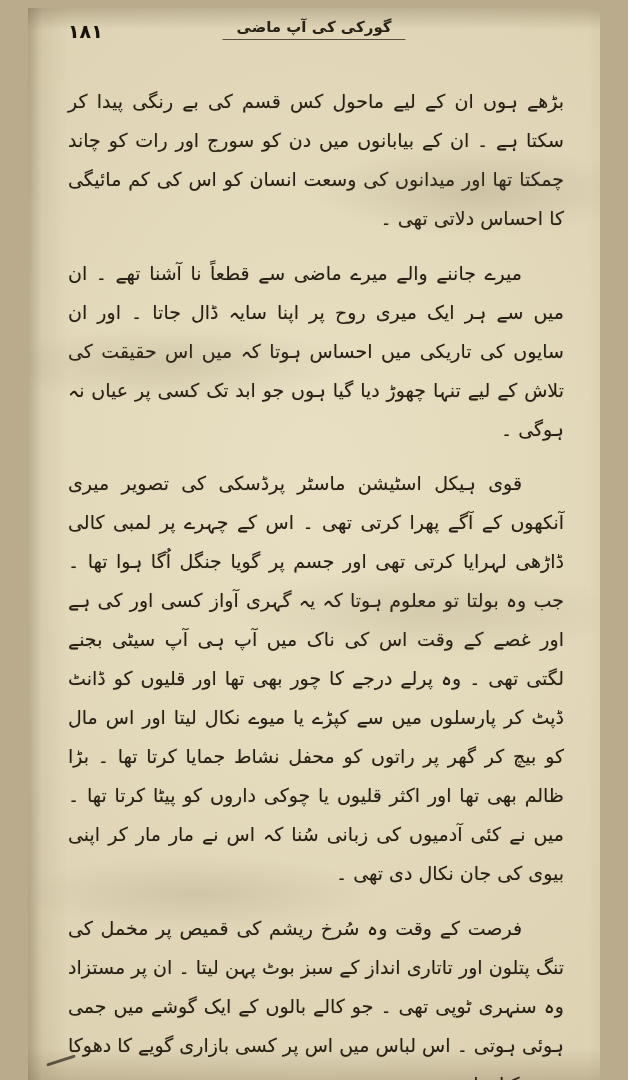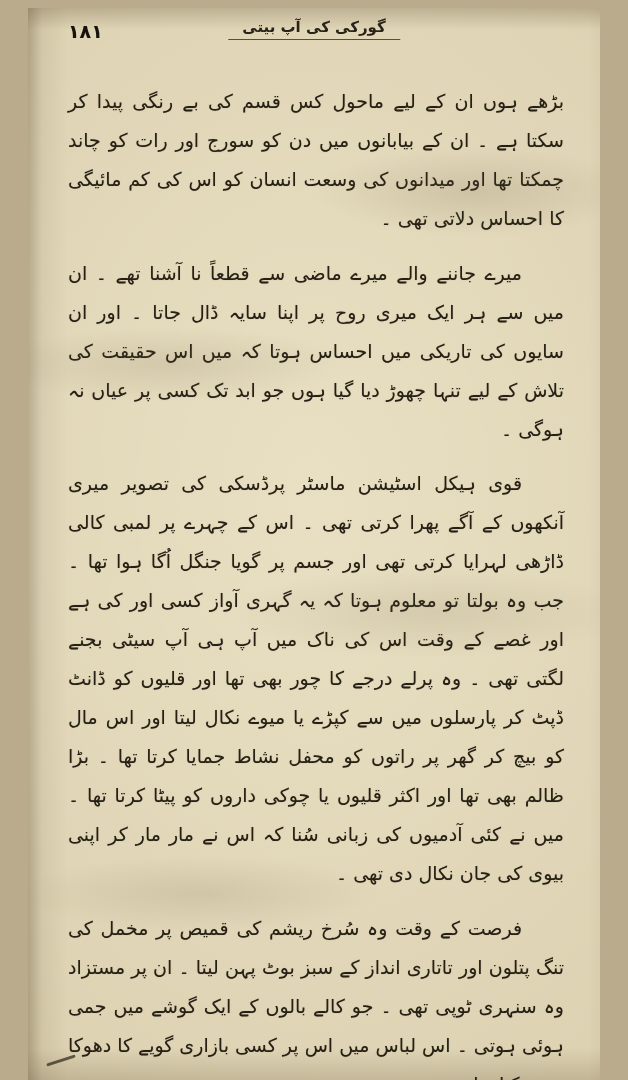--- a/index.html
+++ b/index.html
@@ -101,21 +101,21 @@
 </head>
 <body>
 
 <div class="page">
   <div class="ghosting"></div>
   <div class="corner-mark"></div>
   <div class="bottom-mark"></div>
 
   <div class="header">
     <span class="page-number">۱۸۱</span>
-    <span class="header-title">گورکی کی آپ بیتی</span>
+    <span class="header-title">گورکی کی آپ ماضی</span>
   </div>
 
   <div class="body-text">
       <p class="para">بڑھے ہوں ان کے لیے ماحول کس قسم کی بے رنگی پیدا کر سکتا ہے ۔ ان کے بیابانوں میں دن کو سورج اور رات کو چاند چمکتا تھا اور میدانوں کی وسعت انسان کو اس کی کم مائیگی کا احساس دلاتی تھی ۔</p>
       <p class="para">میرے جاننے والے میرے ماضی سے قطعاً نا آشنا تھے ۔ ان میں سے ہر ایک میری روح پر اپنا سایہ ڈال جاتا ۔ اور ان سایوں کی تاریکی میں احساس ہوتا کہ میں اس حقیقت کی تلاش کے لیے تنہا چھوڑ دیا گیا ہوں جو ابد تک کسی پر عیاں نہ ہوگی ۔</p>
       <p class="para">قوی ہیکل اسٹیشن ماسٹر پرڈسکی کی تصویر میری آنکھوں کے آگے پھرا کرتی تھی ۔ اس کے چہرے پر لمبی کالی ڈاڑھی لہرایا کرتی تھی اور جسم پر گویا جنگل اُگا ہوا تھا ۔ جب وہ بولتا تو معلوم ہوتا کہ یہ گہری آواز کسی اور کی ہے اور غصے کے وقت اس کی ناک میں آپ ہی آپ سیٹی بجنے لگتی تھی ۔ وہ پرلے درجے کا چور بھی تھا اور قلیوں کو ڈانٹ ڈپٹ کر پارسلوں میں سے کپڑے یا میوے نکال لیتا اور اس مال کو بیچ کر گھر پر راتوں کو محفل نشاط جمایا کرتا تھا ۔ بڑا ظالم بھی تھا اور اکثر قلیوں یا چوکی داروں کو پیٹا کرتا تھا ۔ میں نے کئی آدمیوں کی زبانی سُنا کہ اس نے مار مار کر اپنی بیوی کی جان نکال دی تھی ۔</p>
       <p class="para">فرصت کے وقت وہ سُرخ ریشم کی قمیص پر مخمل کی تنگ پتلون اور تاتاری انداز کے سبز بوٹ پہن لیتا ۔ ان پر مستزاد وہ سنہری ٹوپی تھی ۔ جو کالے بالوں کے ایک گوشے میں جمی ہوئی ہوتی ۔ اس لباس میں اس پر کسی بازاری گویے کا دھوکا ہو سکتا تھا ۔</p>
       <p class="para">اس کے مہمانوں میں پولیس کا وارد مغہ ؍ مسلوف ، بھی تھا ۔ وہ اوّل نمبر کا مکار و عیار تھا ۔ اس کی ناک گدھوں کی سی اور آنکھیں طوائفوں کی سی</p>
     </div>
 </div>

